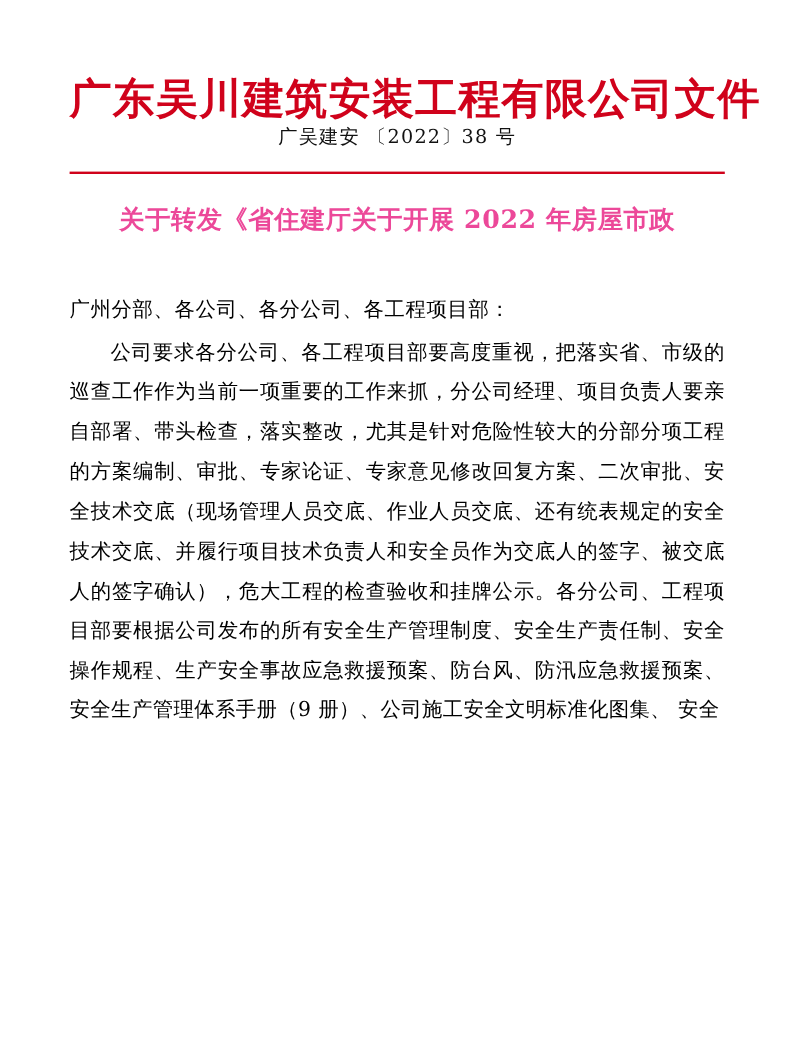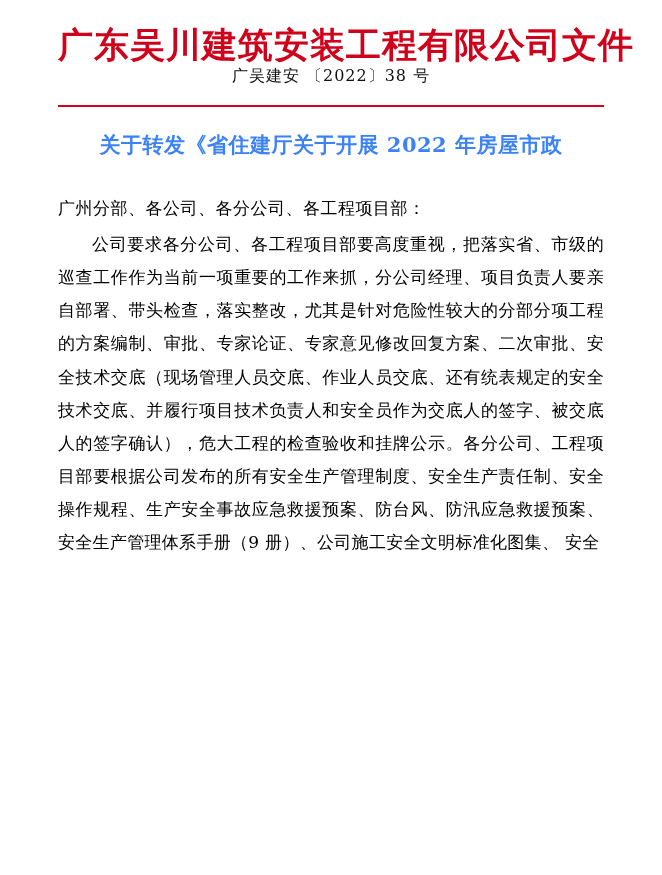--- a/index.html
+++ b/index.html
@@ -22,21 +22,21 @@
     box-sizing: border-box;
     padding: 0 58px;
   }
   .doc-header {
     text-align: center;
     color: #d0021b;
     font-weight: bold;
     font-size: 35px;
     letter-spacing: 1px;
     line-height: 1.2;
-    margin-top: 24px;
+    margin-top: 62px;
     white-space: nowrap;
     font-family: "DejaVu Serif", "Liberation Serif", serif;
   }
   .doc-number {
     text-align: center;
     font-size: 16px;
     letter-spacing: 1px;
     color: #111;
   }
   .red-rule {
@@ -44,29 +44,29 @@
     border-top: 2.5px solid #d0021b;
     margin: 18px 0 0 0;
   }
   .doc-title {
     text-align: center;
     font-size: 21px;
     font-weight: bold;
     line-height: 1.75;
     margin-top: 20px;
     letter-spacing: 0.5px;
-    color: #3b82f6;
+    color: #ec4899;
   }
   .doc-title .line {
     display: block;
   }
   .salutation {
     font-size: 17px;
     line-height: 1.9;
-    margin-top: 28px;
+    margin-top: 40px;
     letter-spacing: 0.5px;
   }
   .para {
     font-size: 17px;
     line-height: 1.95;
     text-indent: 2em;
     margin-top: 4px;
     text-align: justify;
     letter-spacing: 0.3px;
   }

